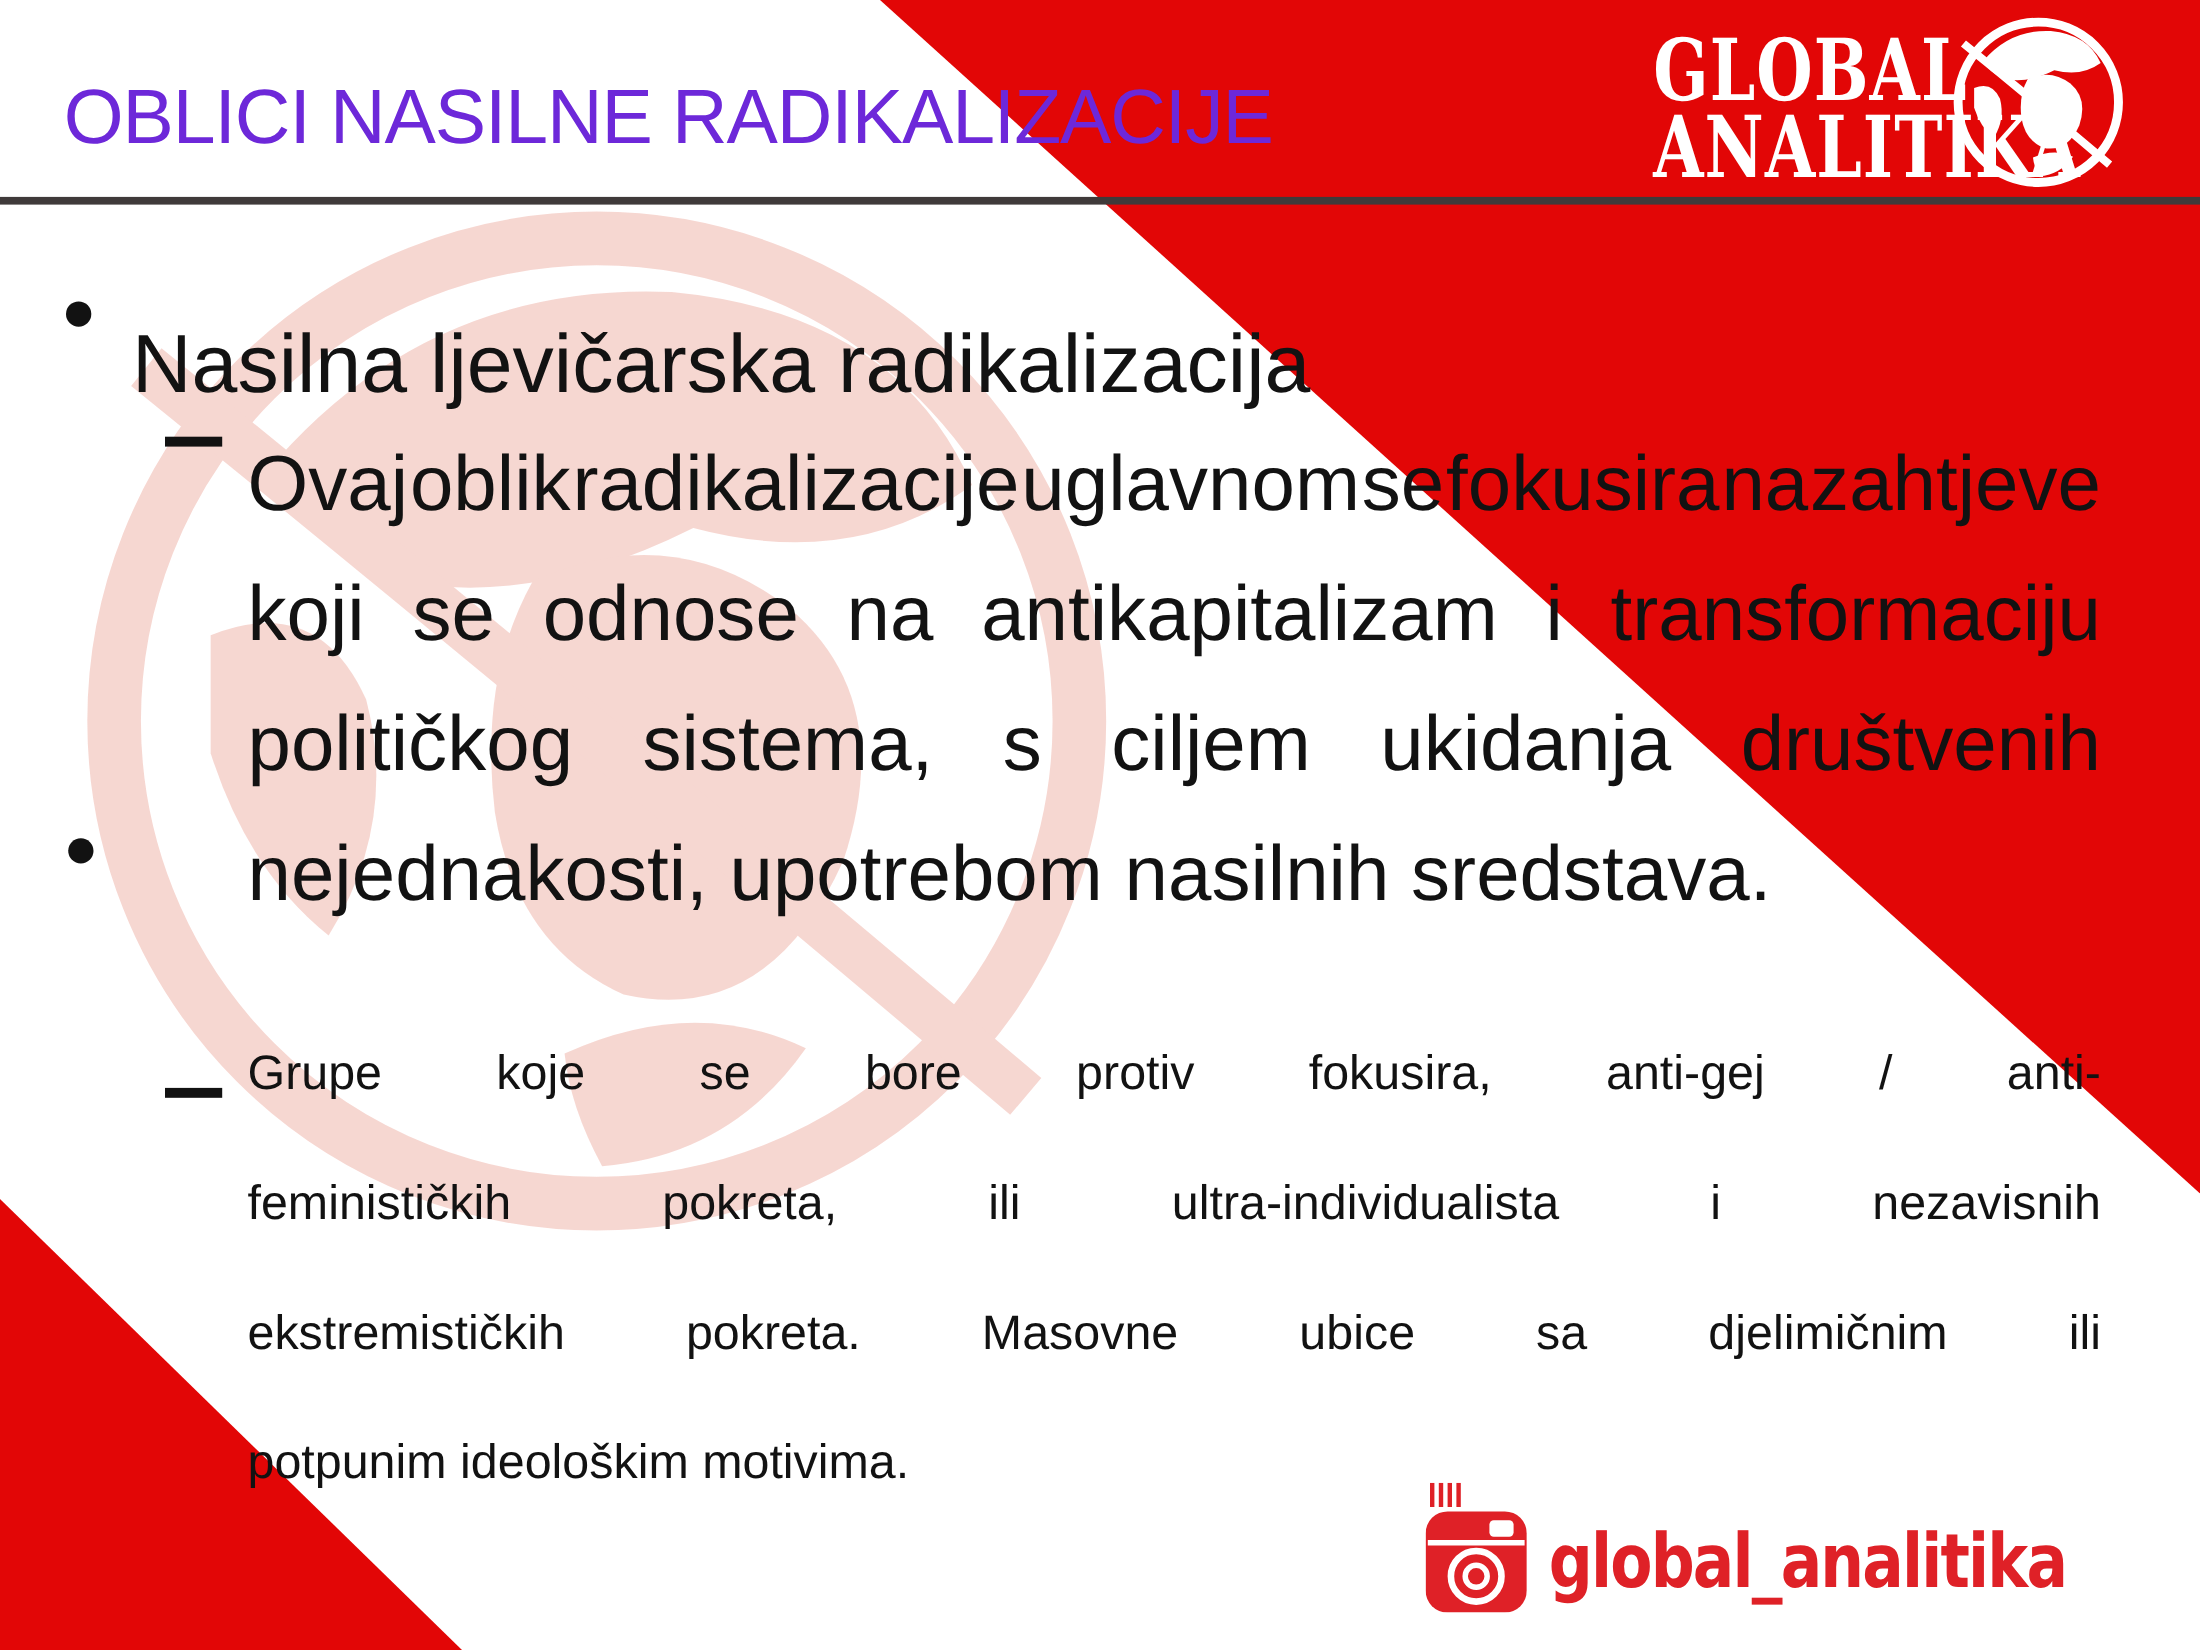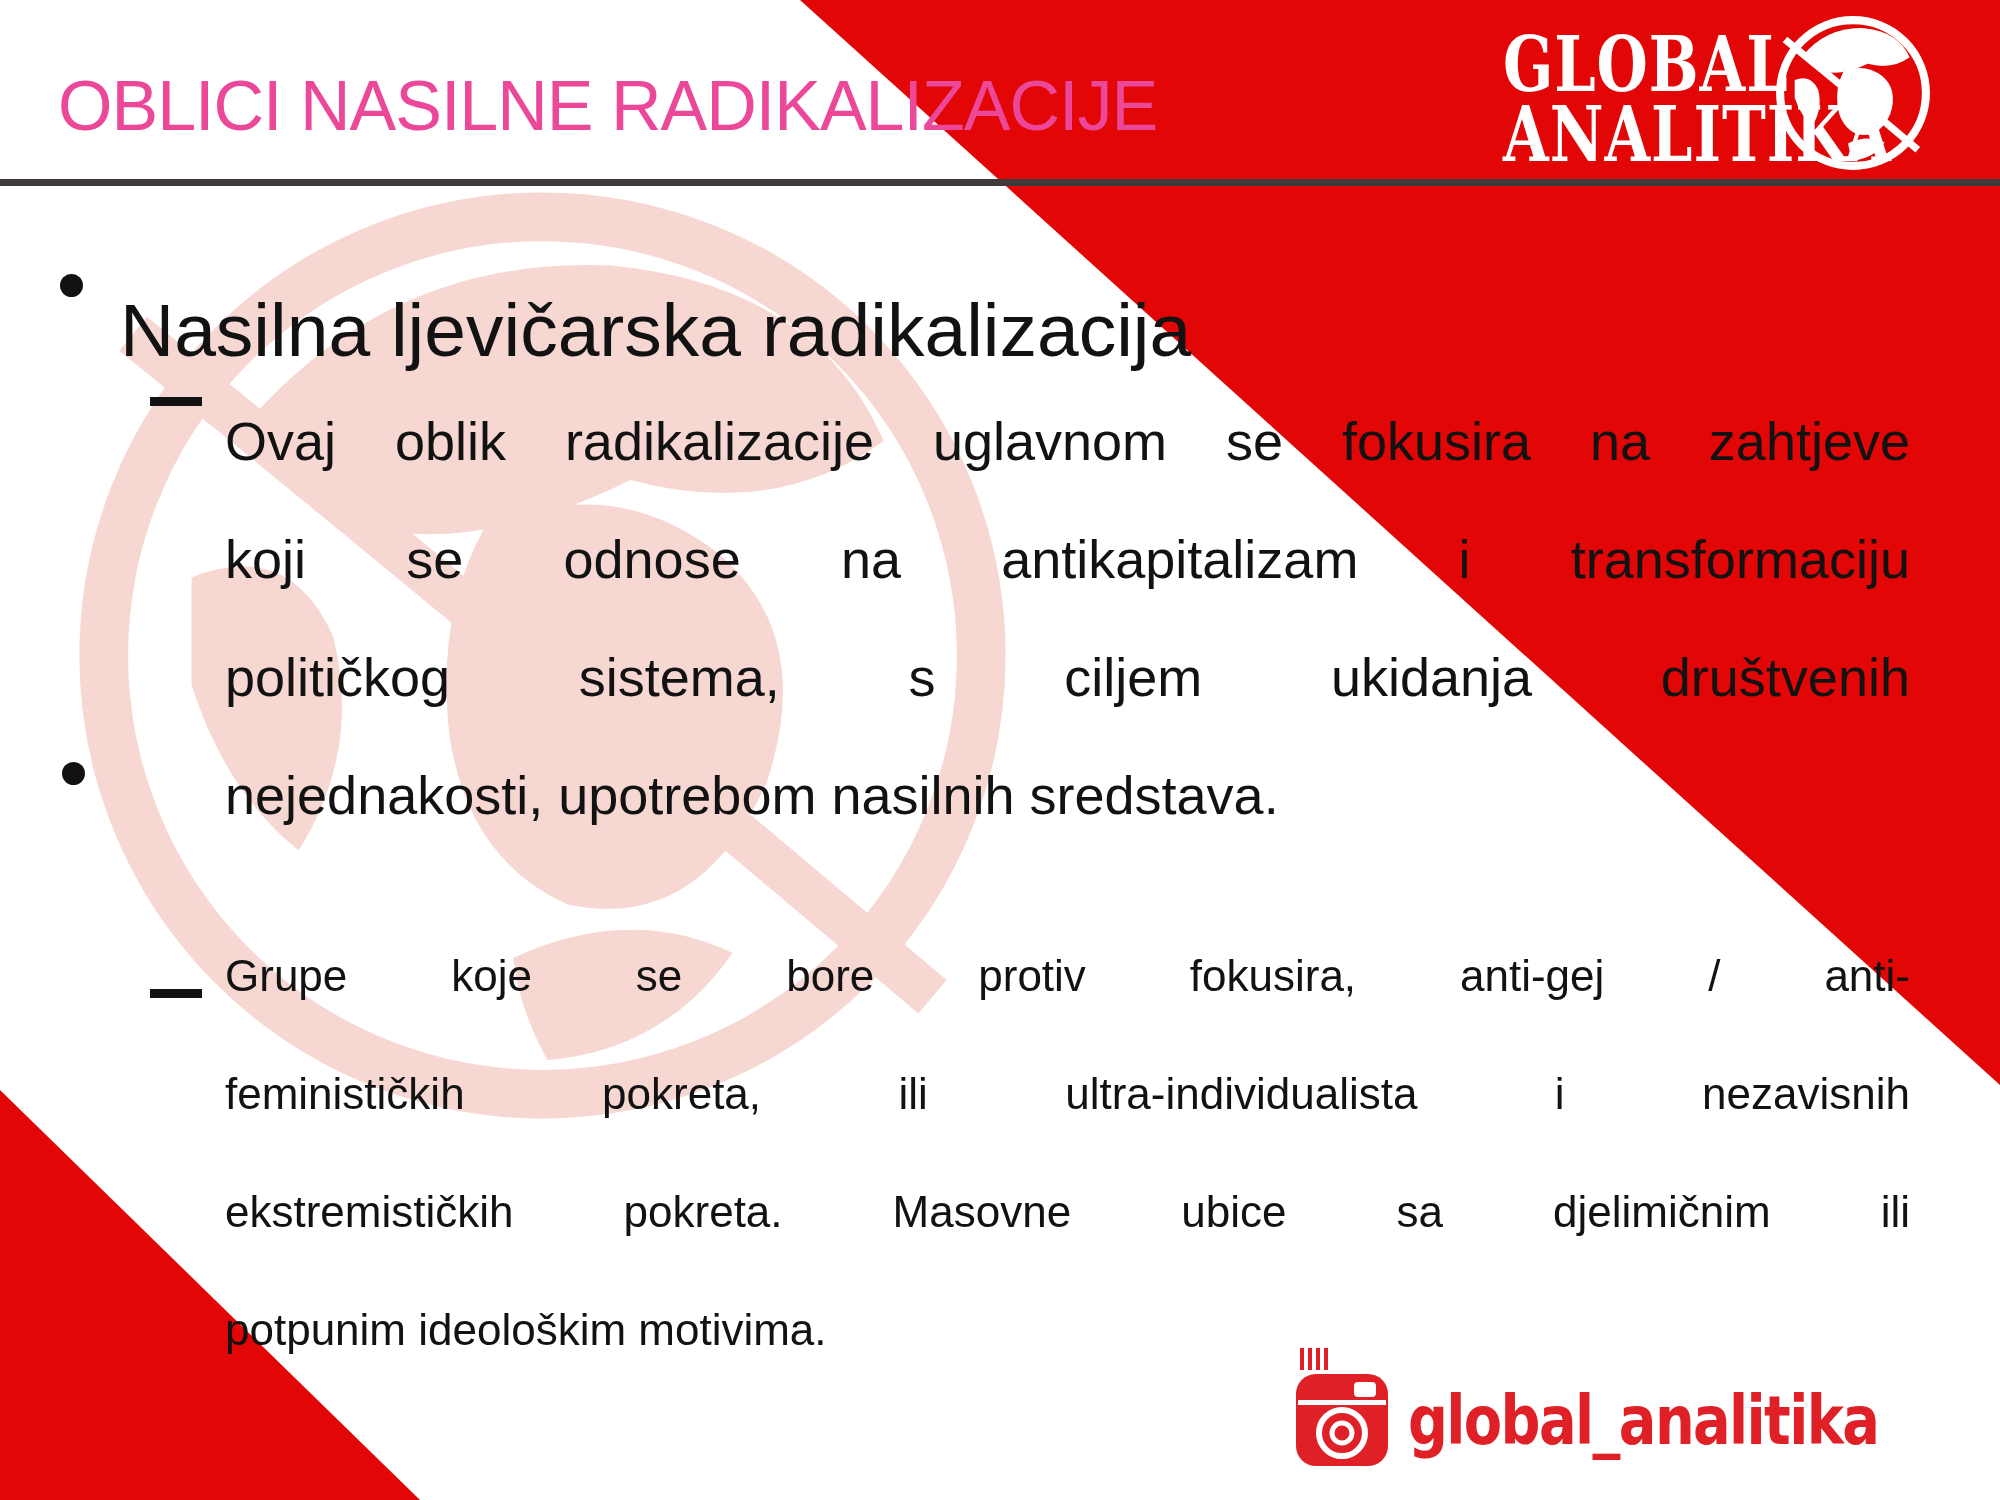--- a/index.html
+++ b/index.html
@@ -12,28 +12,28 @@
   .tri { position:absolute; inset:0; background:var(--brand-red); }
   .tri-tr { clip-path:polygon(800px 0, 2000px 0, 2000px 1085px); }
   .tri-bl { clip-path:polygon(0 1090px, 420px 1500px, 0 1500px); }
   
   .watermark { position:absolute; left:55px; top:168px; width:975px; height:975px; color:var(--watermark-pink); opacity:0.9; }
   
   .hr-line { position:absolute; left:0; top:179px; width:2000px; height:7px; background:var(--rule-gray); }
   
   .title {
     position:absolute; left:58px; top:61px; width:1600px;
-    font-size:70px; line-height:90px; letter-spacing:-1px; color:#ec4899; white-space:nowrap;
+    font-size:70px; line-height:90px; letter-spacing:-1px; color:#6d28d9; white-space:nowrap;
   }
   
   .block { position:absolute; color:#121212; }
   .block .line { width:100%;margin-top:32px; }
   .jl { display:flex; justify-content:space-between; }
   .b1-head { left:120px; top:248px; width:1790px; font-size:75px; line-height:100px; }
-  .b1-sub  { left:225px; top:366px; width:1685px; font-size:54px; line-height:86px; }
+  .b1-sub  { left:225px; top:366px; width:1685px; font-size:71px; line-height:86px; }
   .b2-head { left:120px; top:728px; width:1790px; font-size:75px; line-height:110px; }
   .b2-sub  { left:225px; top:901px; width:1685px; font-size:44px; line-height:86px; }
   
   .dot { position:absolute; width:23px; height:23px; border-radius:50%; background:#121212; }
   .dot-1 { left:60px; top:274px; }
   .dot-2 { left:62px; top:762px; }
   .dash { position:absolute; width:52px; height:9px; background:#121212; }
   .dash-1 { left:150px; top:397px; }
   .dash-2 { left:150px; top:989px; }
   

